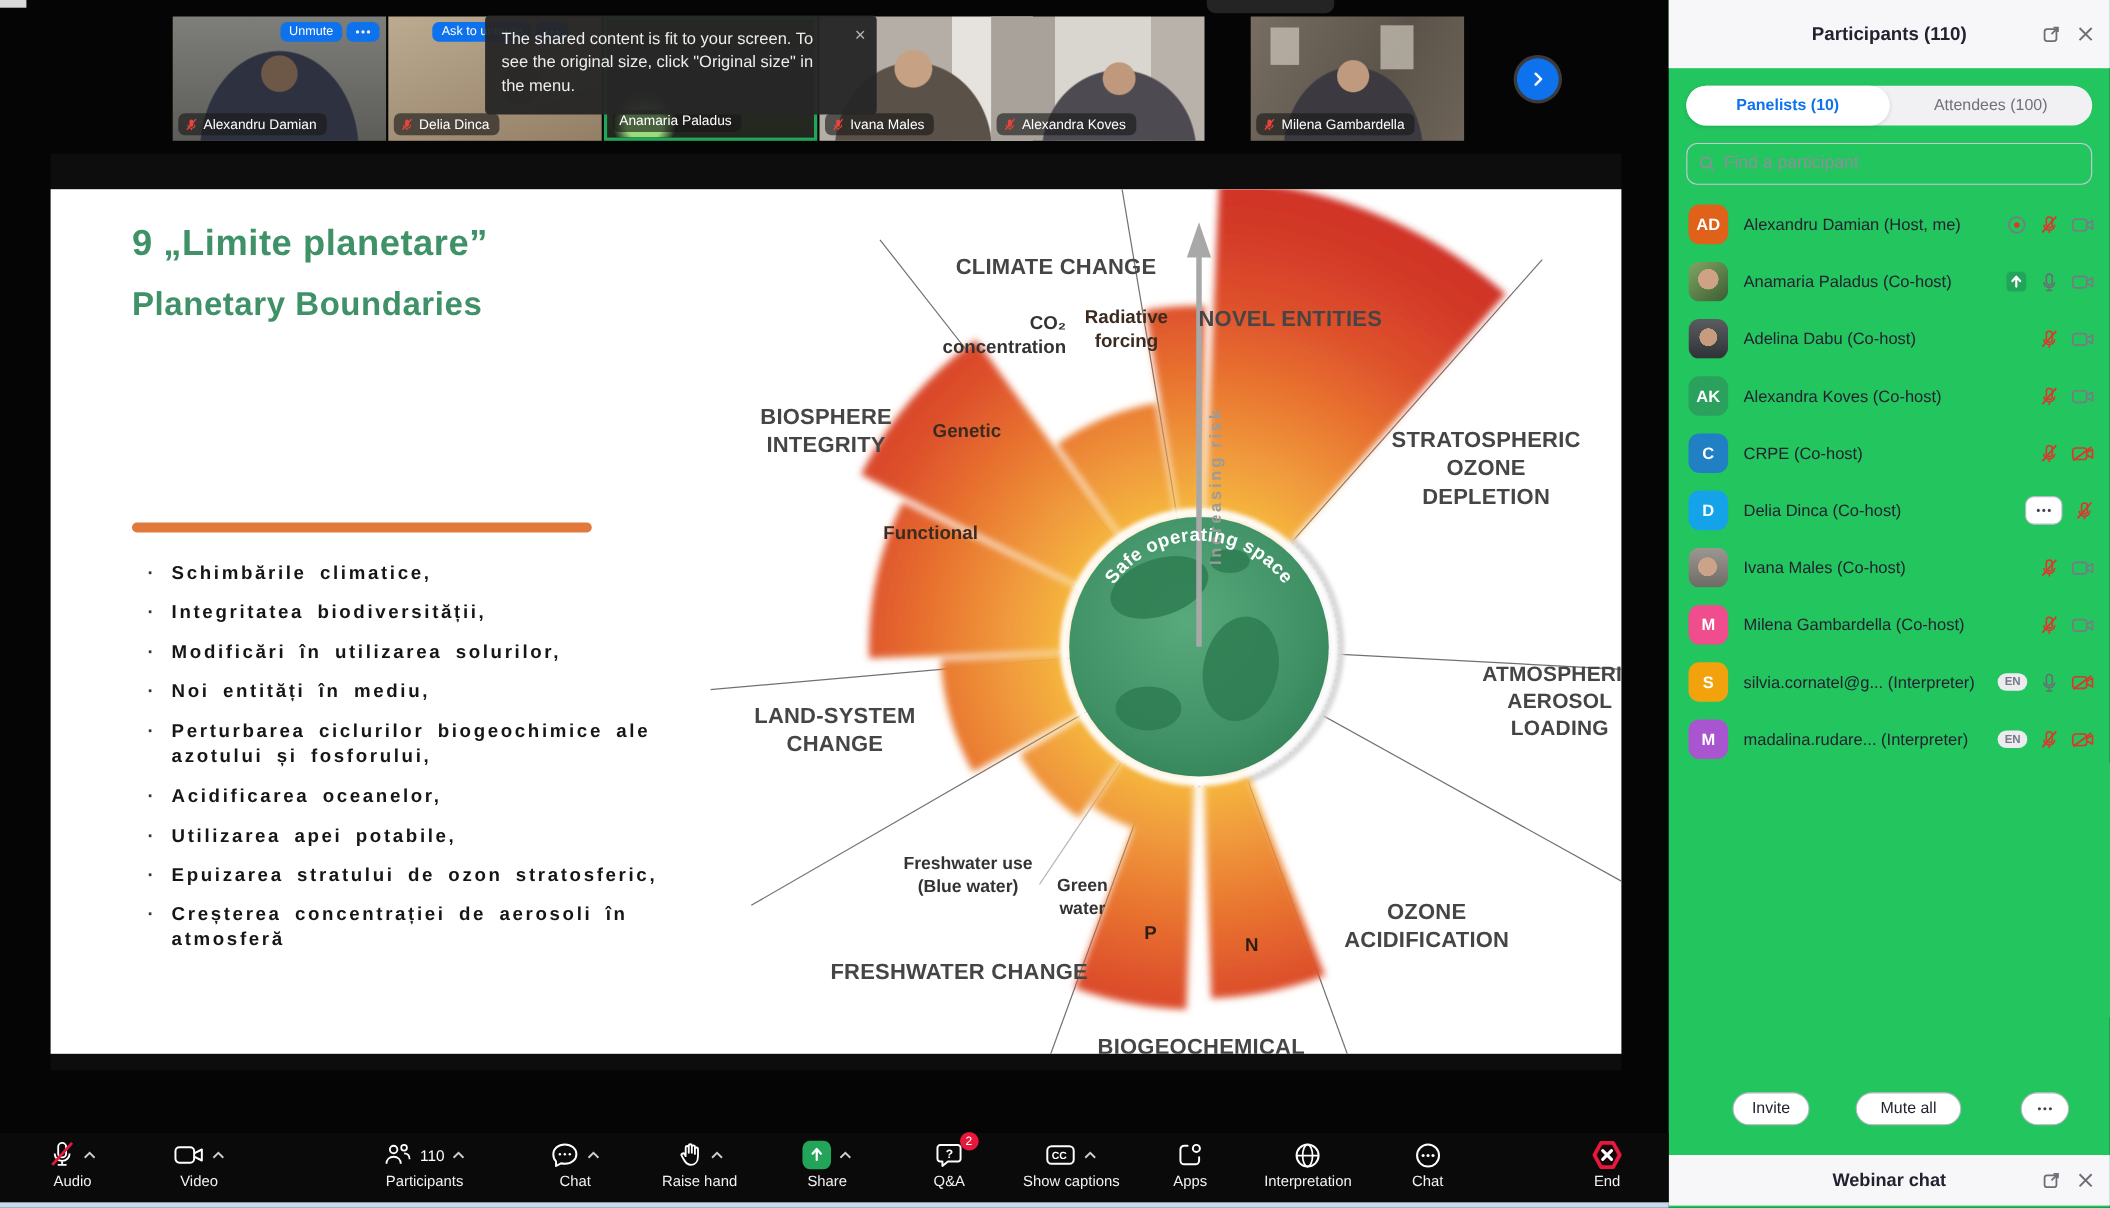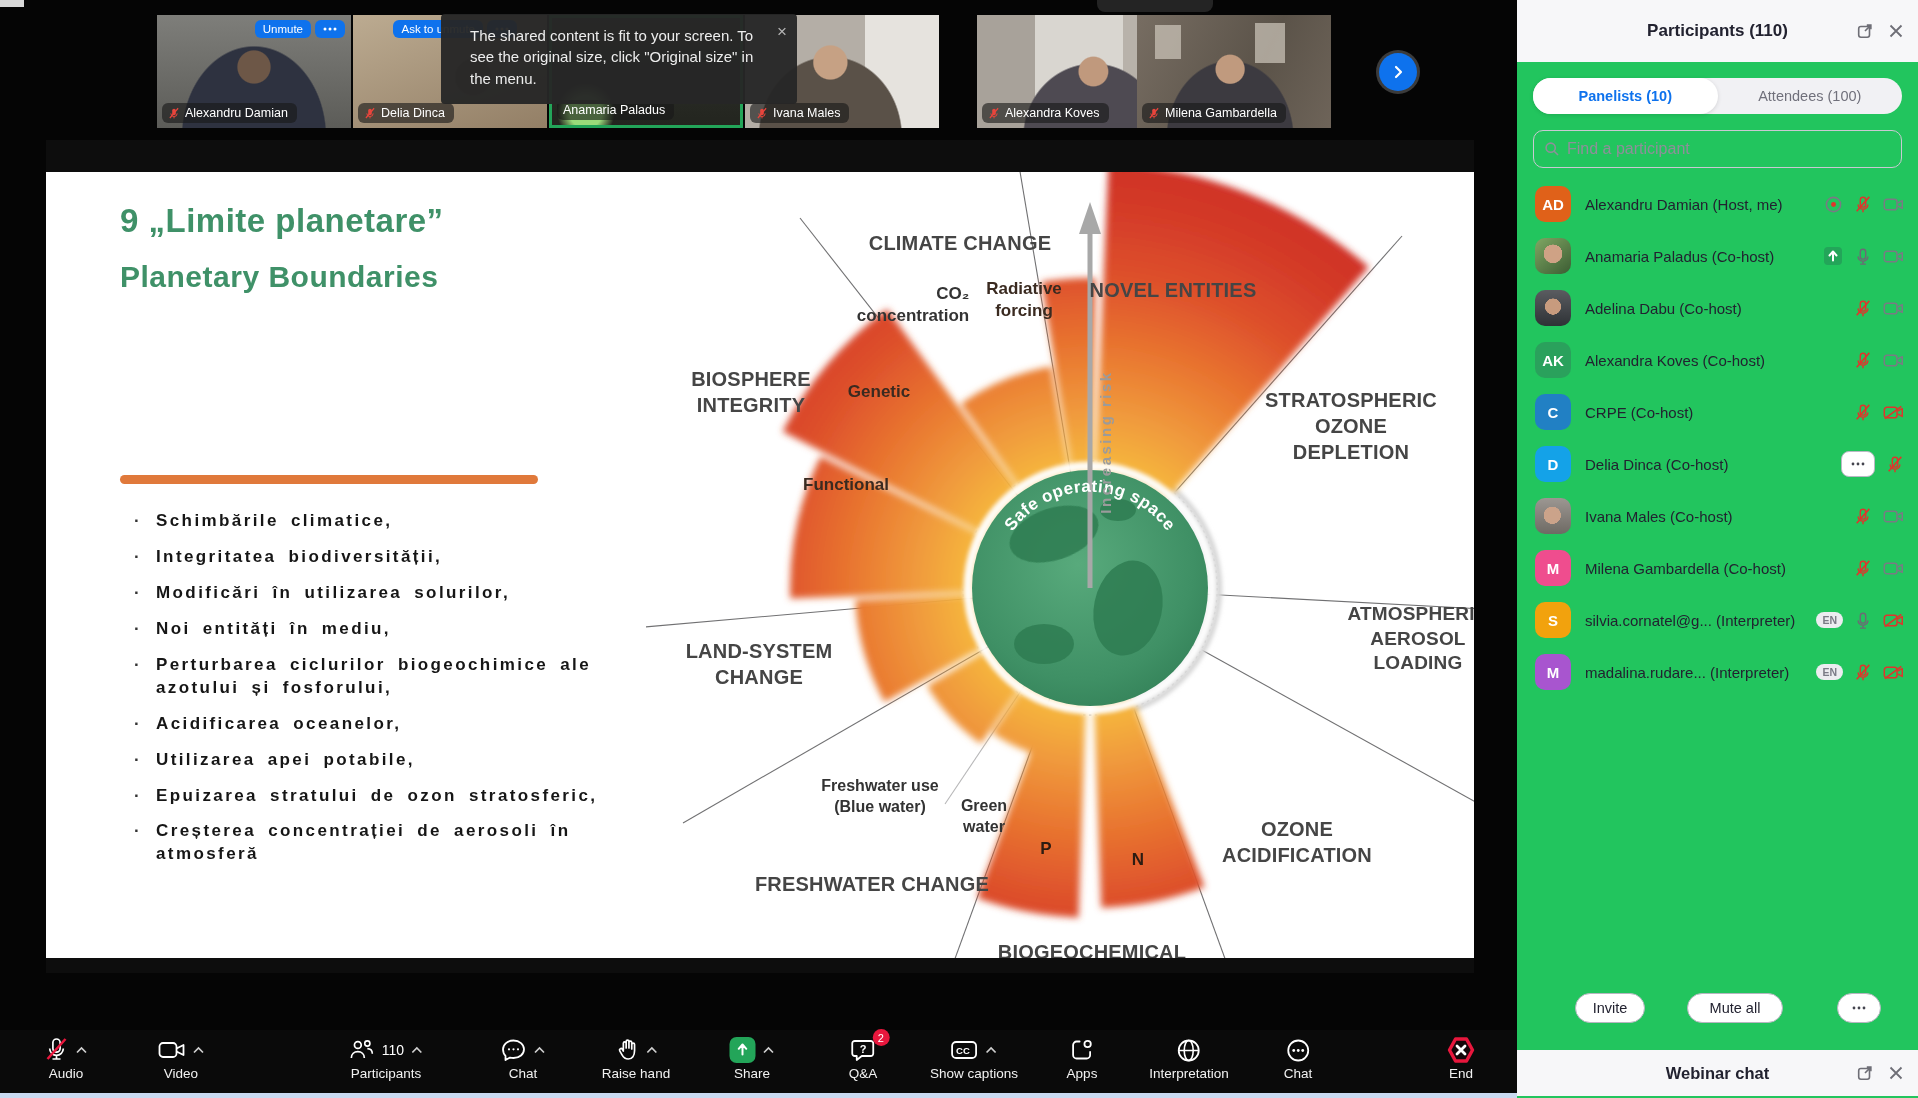--- a/index.html
+++ b/index.html
@@ -17,41 +17,41 @@
         radial-gradient(circle at 62% 55%, #8a705c 0 13%, transparent 14%),
         linear-gradient(160deg,#bcab91,#937f66); }
   .t3 { left:549px; background:
         radial-gradient(circle at 18% 88%, #9adb7a 0 9%, transparent 16%),
         linear-gradient(180deg,#33352f,#23251f);
         border:3px solid #23a559; }
   .t4 { left:745px; background:
         radial-gradient(circle at 44% 42%, #c6a184 0 13%, transparent 14%),
         radial-gradient(ellipse at 44% 108%, #5a5148 0 46%, transparent 47%),
         linear-gradient(90deg,#b4aea6 0 62%,#e6e3de 62% 100%); }
-  .t5 { left:977px; background:
+  .t5 { left:901px; background:
         radial-gradient(circle at 60% 50%, #c0997d 0 11%, transparent 12%),
         radial-gradient(ellipse at 60% 108%, #4e4a52 0 42%, transparent 43%),
         linear-gradient(90deg,#a8a29a 0 30%, #d9d6d0 30% 75%, #b8b2aa 75%); padding-left: 24px; }
   .t6 { left:1137px; background:
         radial-gradient(circle at 48% 48%, #c09a7e 0 12%, transparent 13%),
         radial-gradient(ellipse at 48% 110%, #3c3a40 0 44%, transparent 45%),
         linear-gradient(115deg,#776d62,#5b5349 60%,#6e6459); }
   .t6::before, .t6::after { content:""; position:absolute; background:#cfc8bc; opacity:.7; }
   .t6::before { left:18px; top:10px; width:26px; height:34px; }
   .t6::after  { left:118px; top:8px; width:30px; height:40px; }
 
   .npill { position:absolute; left:5px; bottom:5px; display:flex; align-items:center; gap:5px;
     background:rgba(24,24,24,.62); border-radius:6px; padding:3px 9px 3px 6px;
     color:#fff; font-size:12.5px; white-space:nowrap; }
   .tbtns { position:absolute; top:5px; right:6px; display:flex; gap:4px; }
   .bluebtn { background:#0e72ed; color:#fff; font-size:11.5px; border-radius:6px;
     padding:3px 8px; display:flex; align-items:center; white-space:nowrap; }
 
   .notif { position:absolute; left:441px; top:14px; width:356px; height:90px; z-index:30;
-    background:rgba(38,38,38,.96); border-radius:4px; padding:11px 36px 11px 29px;
+    background:rgba(38,38,38,.96); border-radius:4px; padding:11px 36px 11px 15px;
     color:#ededed; font-size:15px; line-height:1.42; }
   .notif .x { position:absolute; right:10px; top:6px; color:#b5b5b5; font-size:17px; cursor:pointer; }
 
   .nextbtn { position:absolute; left:1379px; top:53px; width:38px; height:38px; border-radius:50%;
     background:#0e72ed; box-shadow:0 0 0 3px rgba(255,255,255,.22);
     display:flex; align-items:center; justify-content:center; z-index:5; }
 
   .top-notch { position:absolute; left:1097px; top:0; width:116px; height:12px;
     background:#242424; border-radius:0 0 8px 8px; }
   .top-sliver { position:absolute; left:0; top:0; width:24px; height:7px; background:#d9d9d9; }

